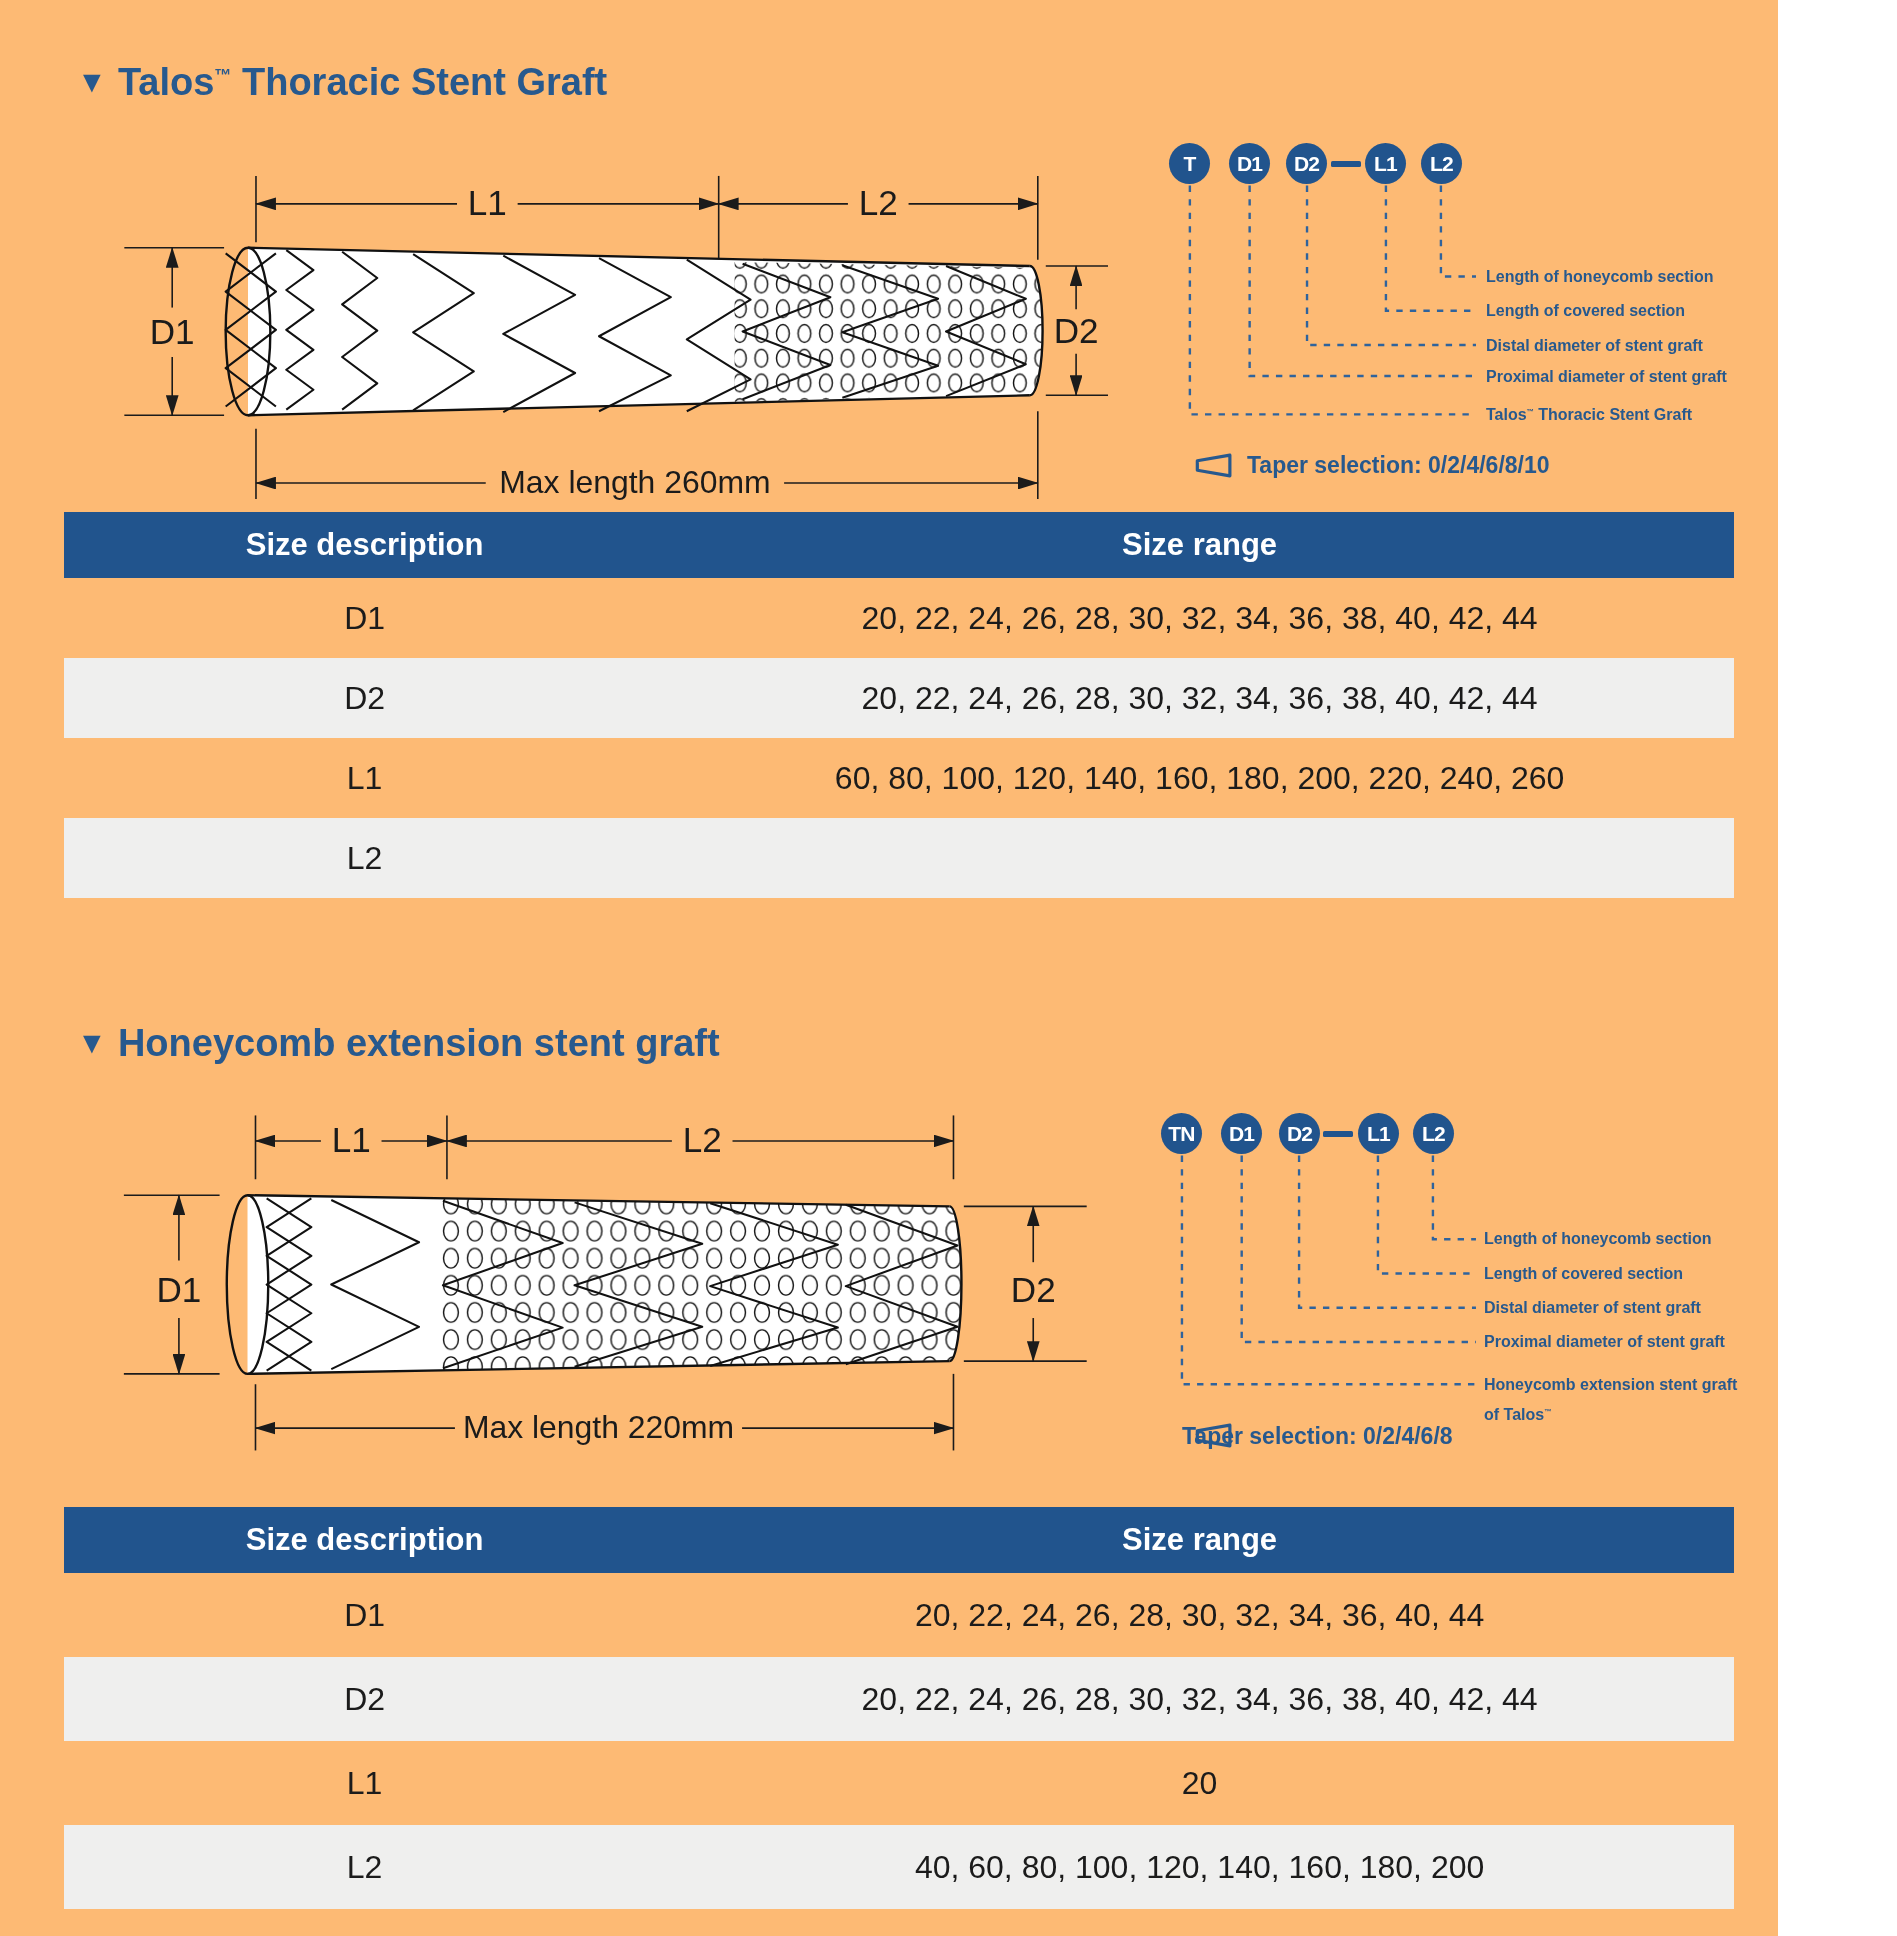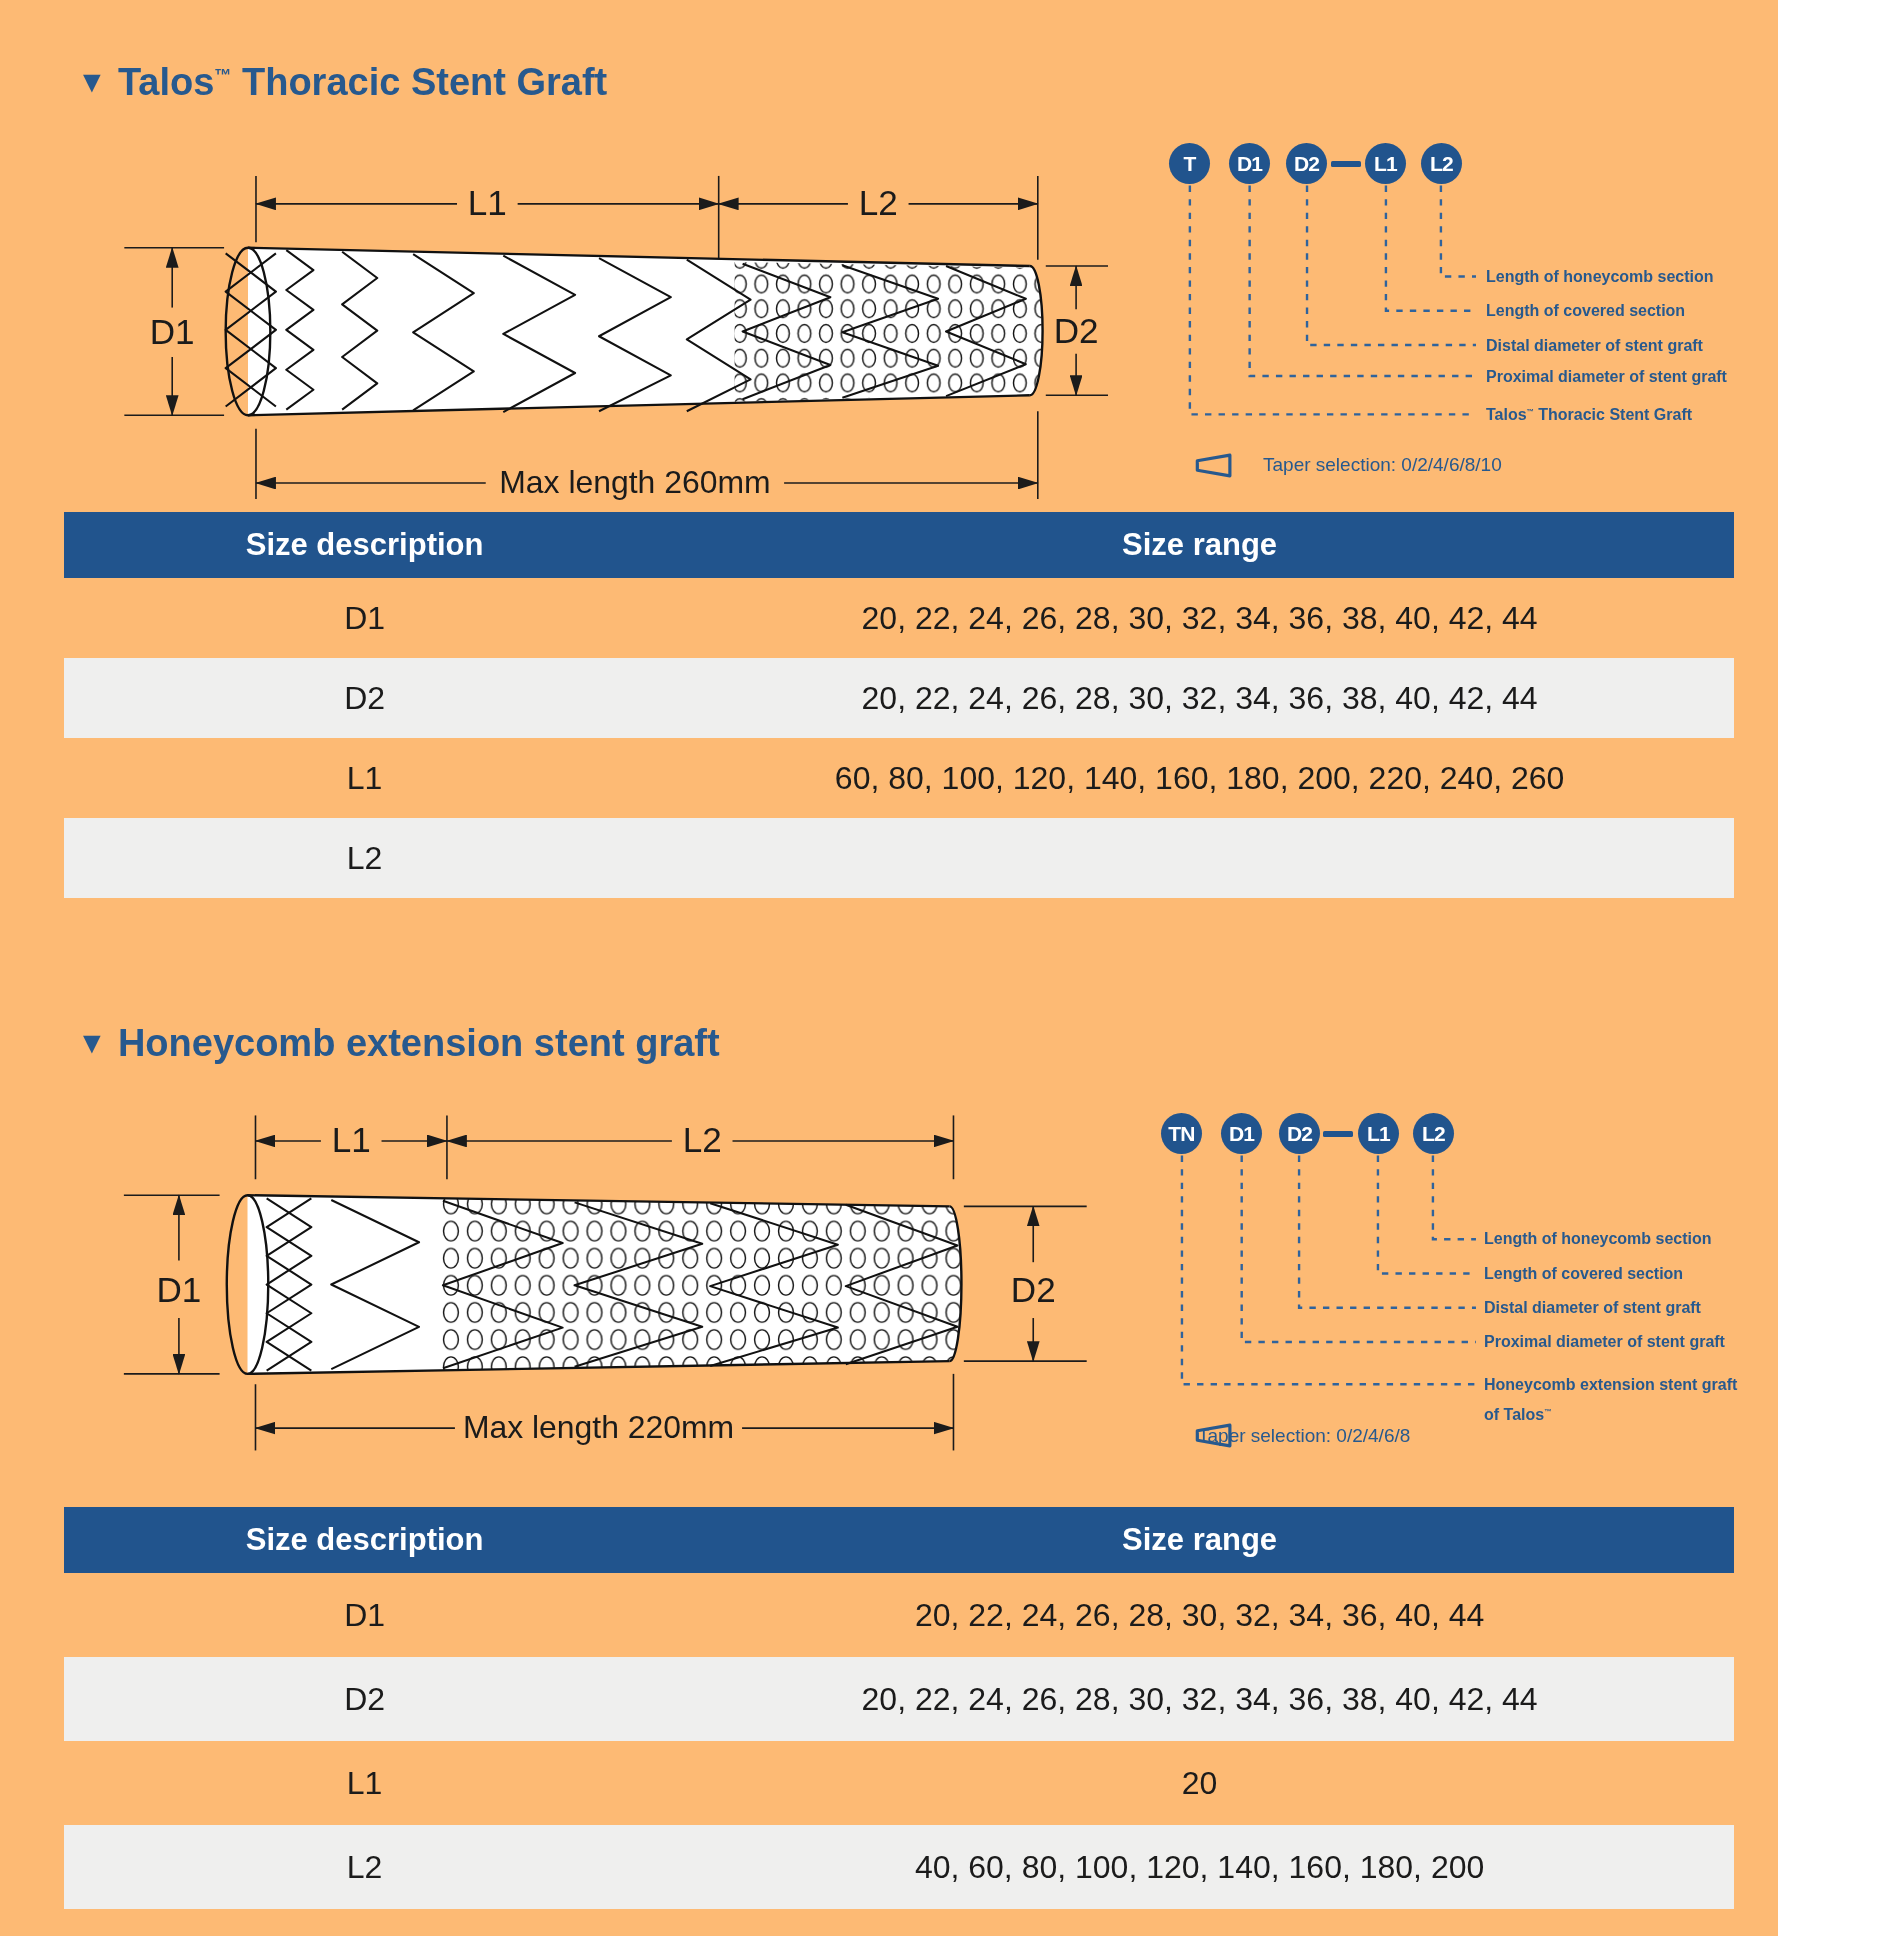--- a/index.html
+++ b/index.html
@@ -13,22 +13,22 @@
   
   .code-circle{position:absolute;width:41px;height:41px;border-radius:50%;background:#21548d;
                color:#fff;font-size:21px;font-weight:bold;display:flex;align-items:center;
                justify-content:center;letter-spacing:-0.8px;}
   .code-dash{position:absolute;width:30px;height:5.6px;background:#21548d;border-radius:1.6px;}
   
   .scheme-label{position:absolute;font-size:16px;font-weight:bold;color:#27598e;white-space:nowrap;
                 transform:translateY(-50%);}
   .scheme-label sup{font-size:45%;}
   .scheme-label.two-line{transform:none;line-height:27px;}
-  .taper-text{position:absolute;font-size:19px;font-weight:normal;color:#27598e;white-space:nowrap;
-              transform:translateY(-50%);margin-left:16px;}
+  .taper-text{position:absolute;font-size:23px;font-weight:bold;color:#27598e;white-space:nowrap;
+              transform:translateY(-50%);}
   
   .size-table{position:absolute;left:64px;width:1670px;}
   .thead{display:flex;background:#21548d;color:#ffffff;font-weight:bold;font-size:31px;
          align-items:center;height:66px;margin-top:8px;}
   .trow{display:flex;align-items:center;font-size:32px;}
   .t1 .trow{height:80px;}
   .t2 .trow{height:84px;}
   .trow.alt{background:#efefee;}
   .col-desc{width:36%;text-align:center;}
   .col-range{width:64%;text-align:center;}

